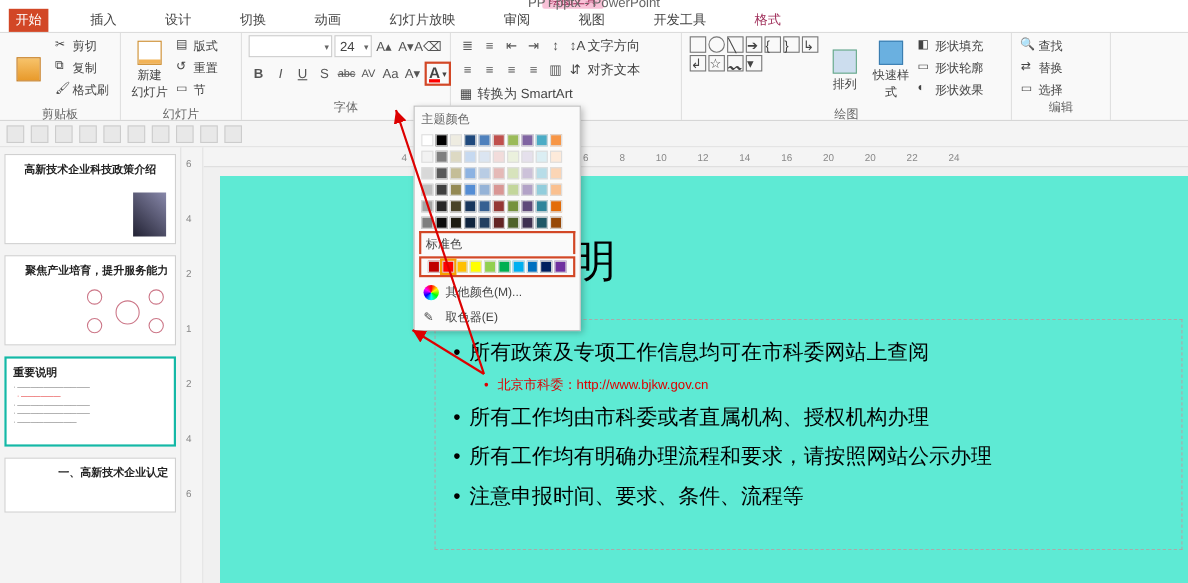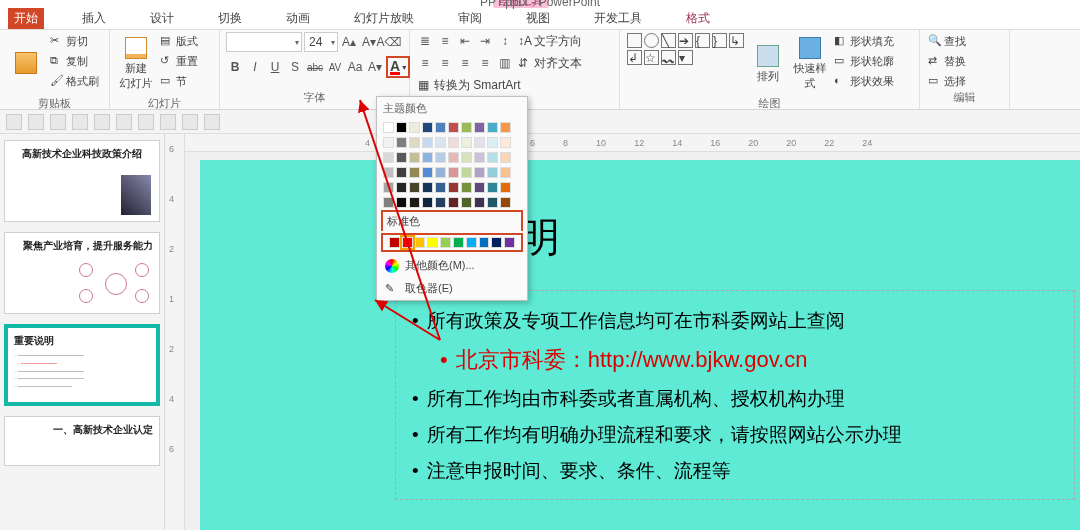--- a/index.html
+++ b/index.html
@@ -36,32 +36,32 @@
   .font-color-btn .A { font-weight: bold; font-size: 14px; color: #444; border-bottom: 3px solid #f00; line-height: 12px; }
 
   
   .qat { position: absolute; top: 110px; left: 0; right: 0; height: 24px; background: #f4f4f4; border-bottom: 1px solid #ddd; display: flex; align-items: center; gap: 6px; padding-left: 6px; }
   .qat .ico { width: 16px; height: 16px; background: #e8e8e8; border: 1px solid #ccc; }
 
   
   .content { position: absolute; top: 134px; left: 0; right: 0; bottom: 0; display: flex; }
   .thumb-pane { width: 165px; background: #f4f4f4; border-right: 1px solid #d9d9d9; overflow: hidden; padding: 6px 4px; }
   .thumb { background: #fff; border: 1px solid #d0d0d0; margin-bottom: 10px; padding: 6px; font-size: 9px; position: relative; height: 82px; }
-  .thumb.sel { border: 4px solid #14b8a6; }
+  .thumb.sel { border: 2px solid #14b8a6; }
   .thumb .t-title { text-align: center; font-size: 10px; font-weight: bold; color: #222; }
 
   .ruler-v { width: 20px; background: #f4f4f4; border-right: 1px solid #ddd; position: relative; font-size: 9px; color: #888; }
   .ruler-v div { position: absolute; left: 4px; }
 
   .slide-area { flex: 1; background: #f0f0f0; position: relative; overflow: hidden; }
   .ruler-h { position: absolute; top: 0; left: 0; right: 0; height: 18px; background: #f4f4f4; border-bottom: 1px solid #ddd; font-size: 9px; color: #888; display: flex; align-items: center; padding-left: 180px; gap: 28px; }
   .text-box { position: absolute; top: 76px; left: 210px; width: 680px; height: 210px; border: 1px dashed #aaa; padding: 12px 16px; font-size: 19px; line-height: 1.9; color: #000; }
   .text-box ul { list-style: none; padding: 0; margin: 0; }
   .text-box li::before { content: "•"; margin-right: 8px; }
-  .text-box li.sub { color: #d00; font-size: 22px; padding-left: 28px; }
+  .text-box li.sub { color: #d00; font-size: 12px; padding-left: 28px; }
 
   
   .color-popup { position: absolute; top: 96px; left: 348px; width: 152px; background: #fafafa; border: 1px solid #bfbfbf; box-shadow: 2px 2px 6px rgba(0,0,0,.25); z-index: 50; font-size: 11px; margin-left: 28px; }
   .color-popup .hdr { padding: 4px 6px; color: #666; }
   .color-popup .swatch-row { display: flex; gap: 2px; padding: 2px 6px; }
   .sw { width: 11px; height: 11px; border: 1px solid #ddd; }
   .std-row { padding: 2px 6px; display: flex; gap: 2px; border: 2px solid #d24726; margin: 2px 4px; }
   .std-hdr { border: 2px solid #d24726; border-bottom: none; margin: 0 4px; padding: 2px 4px; }
   .menu-item { display: flex; align-items: center; gap: 6px; padding: 4px 8px; }
   .menu-item .mi { width: 14px; height: 14px; }

